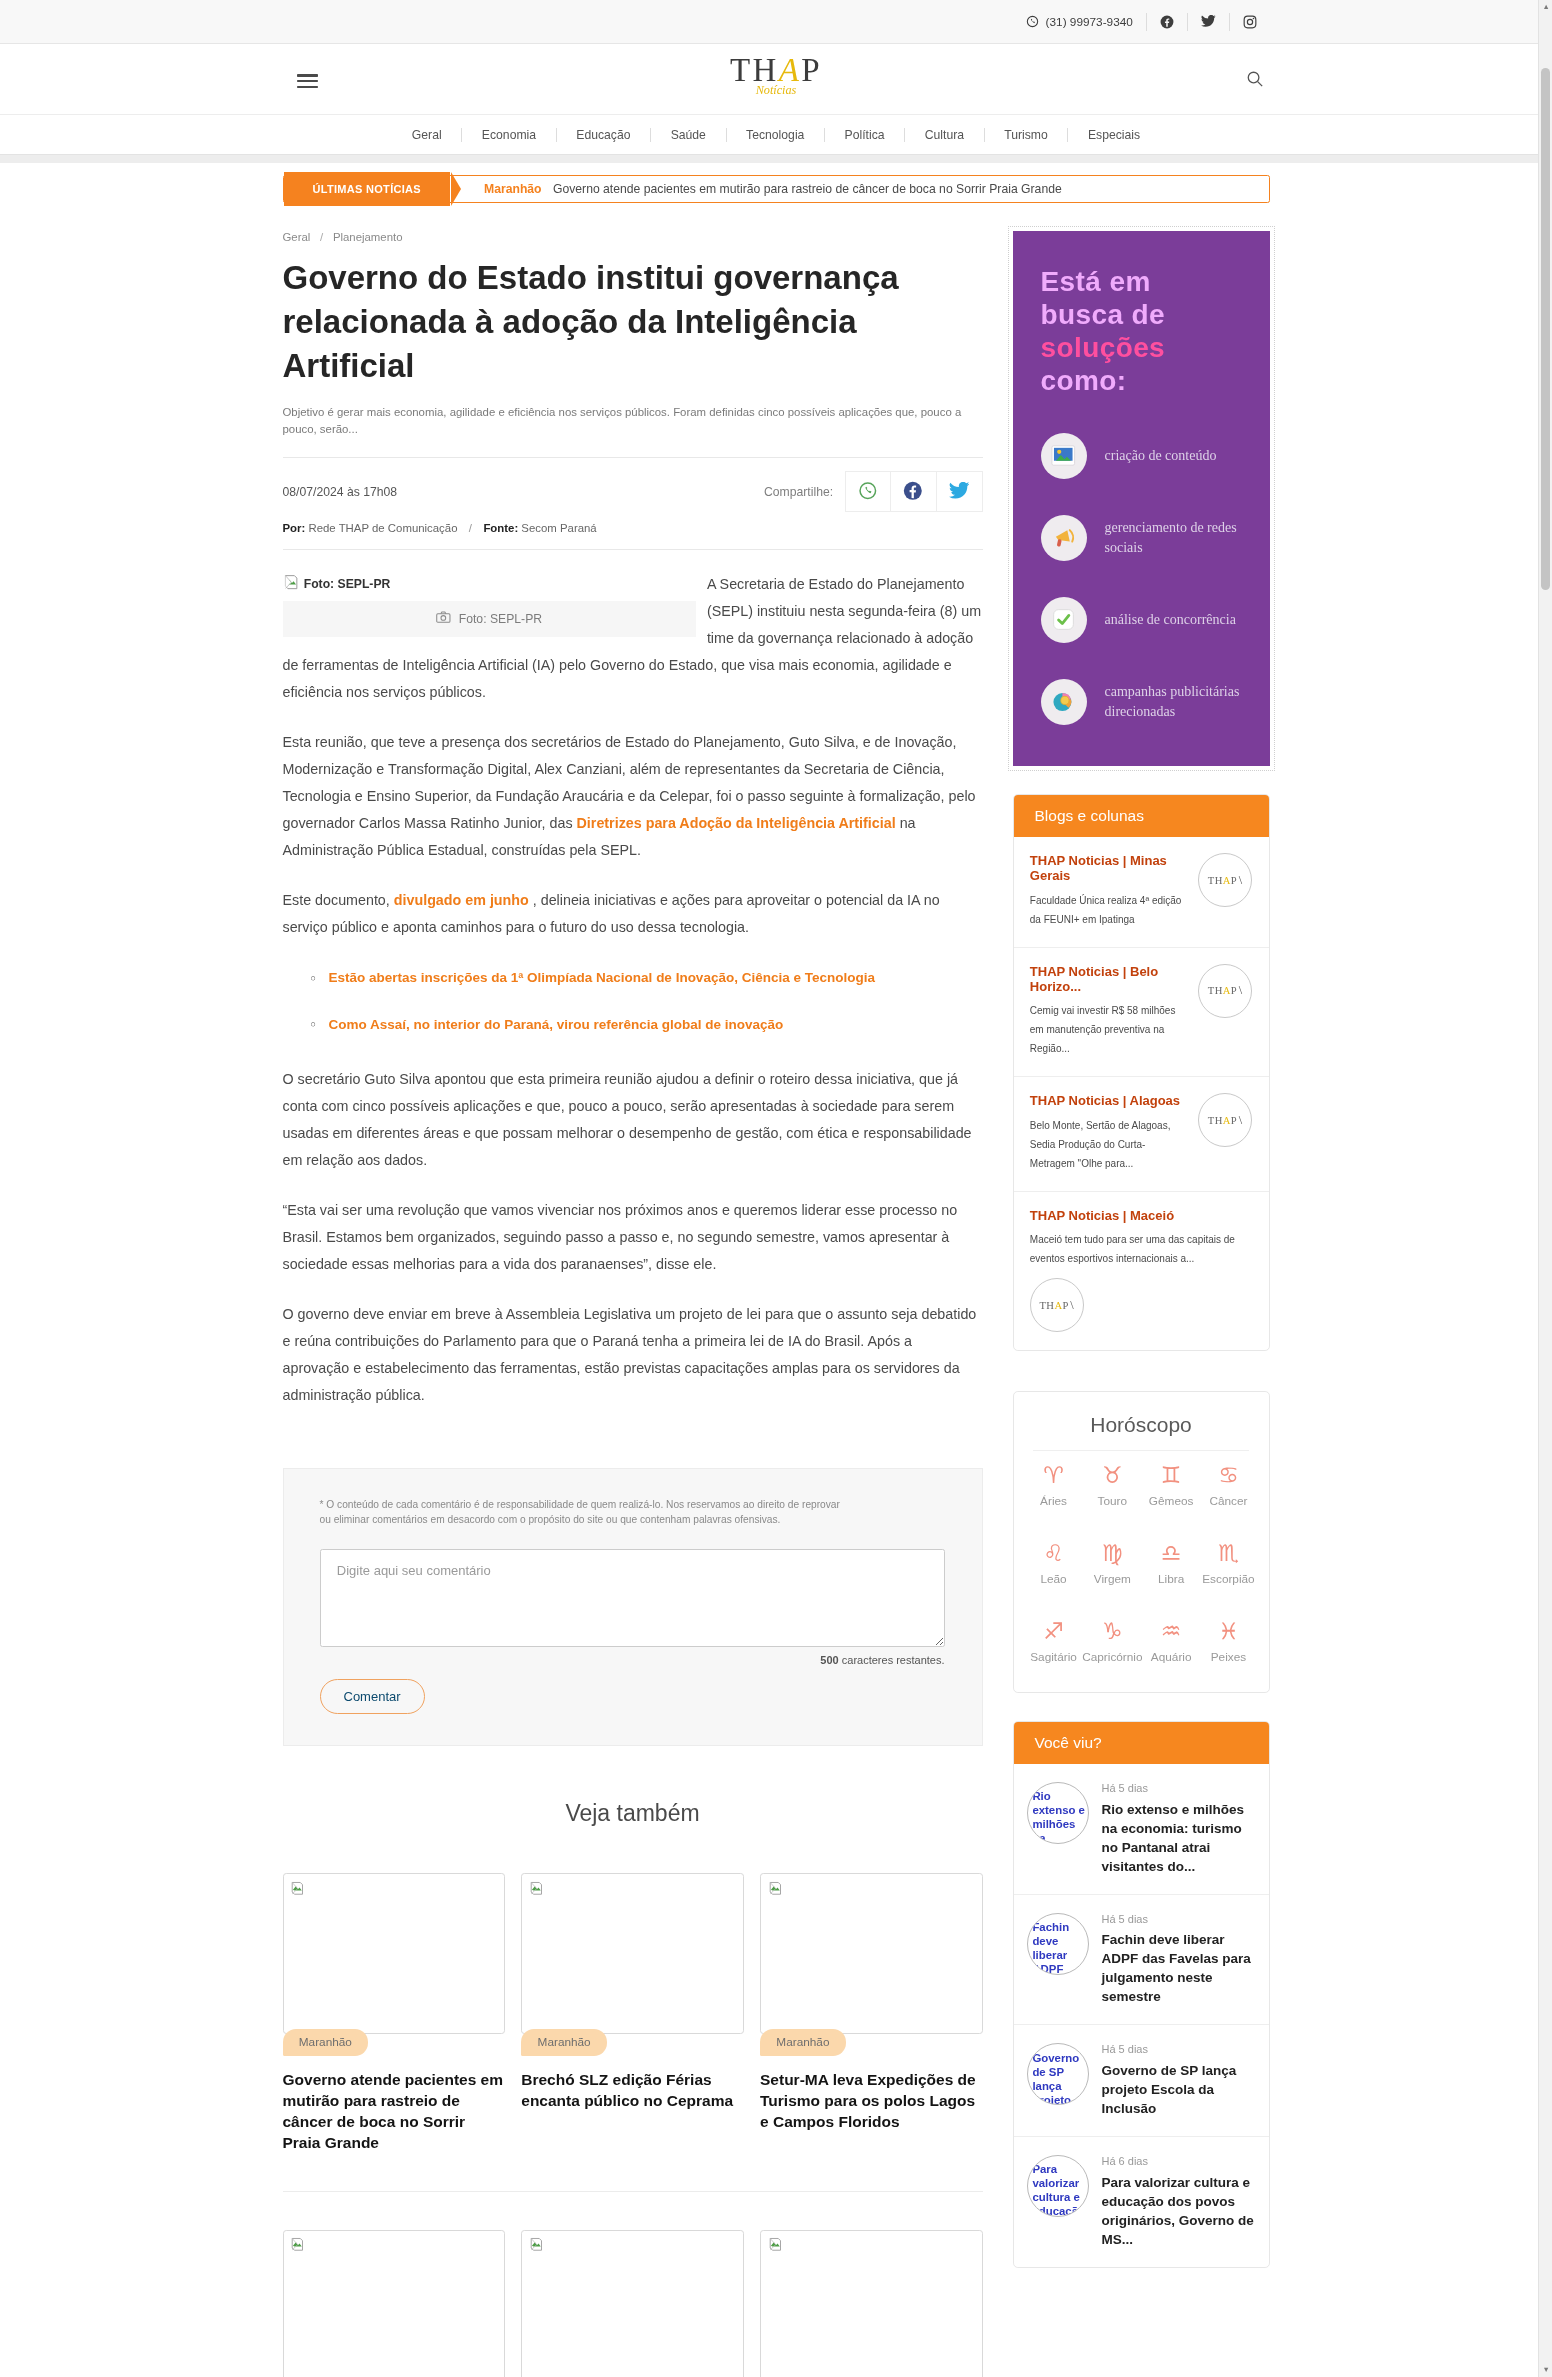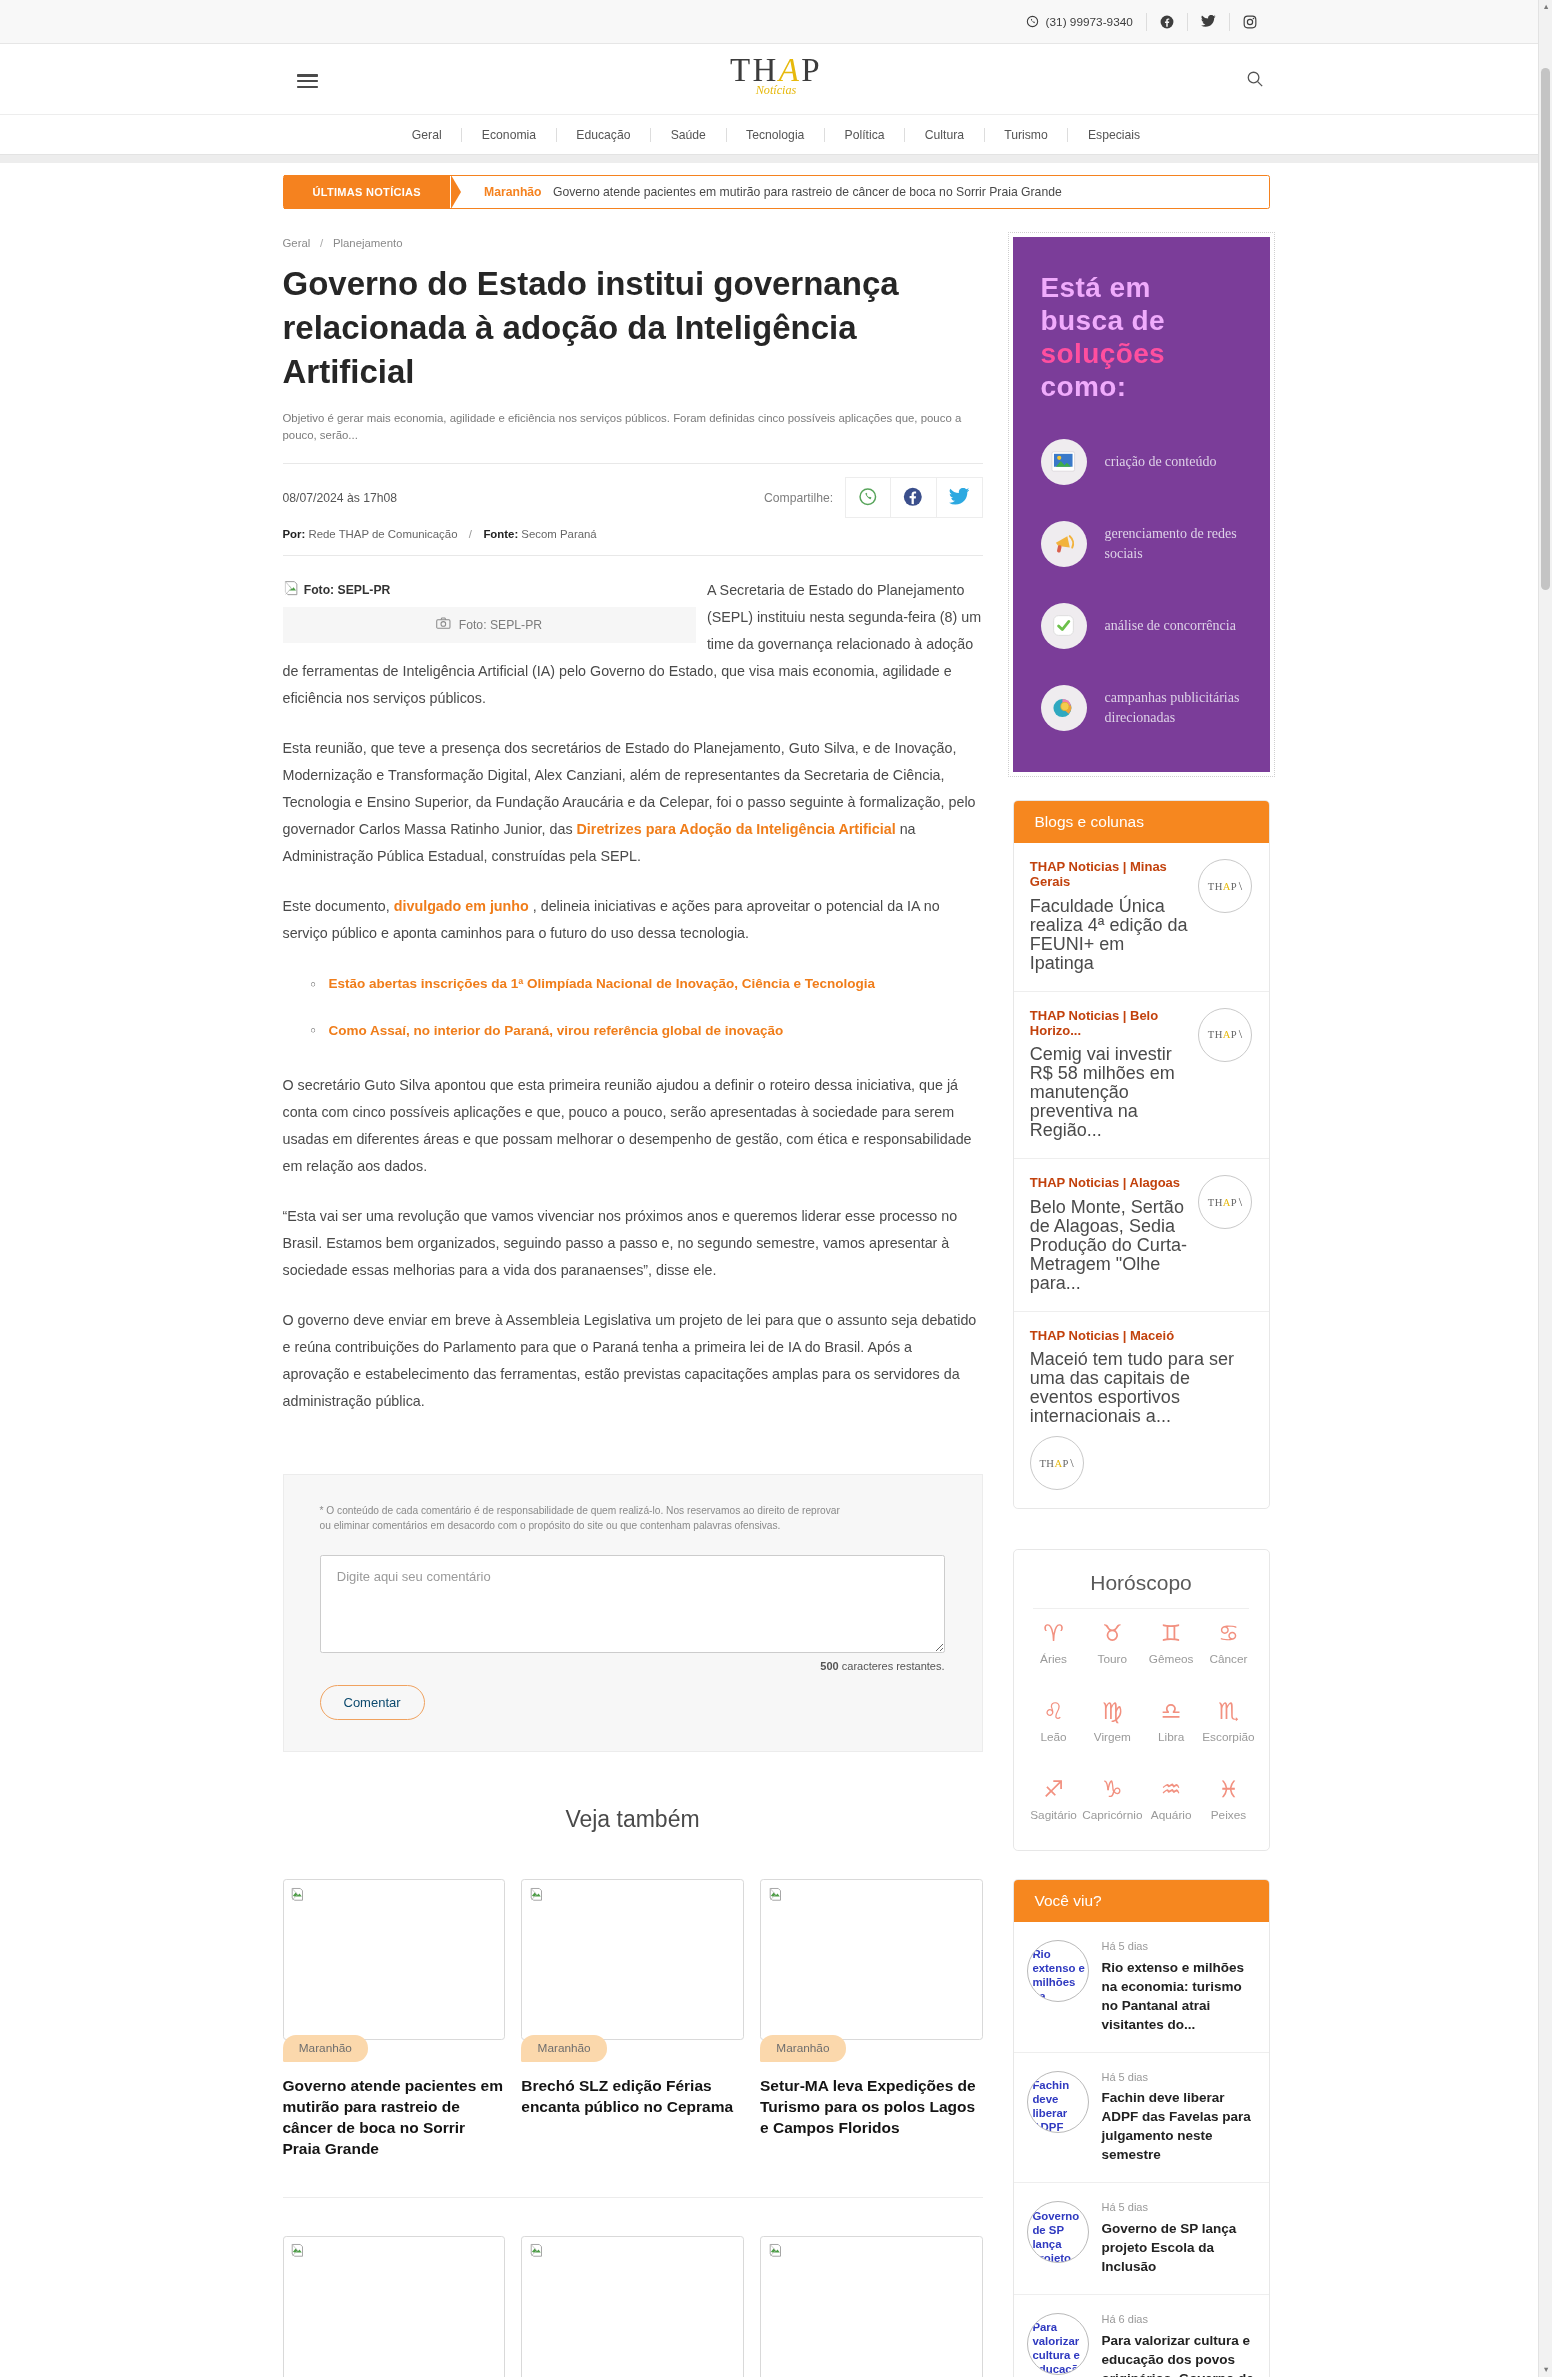--- a/index.html
+++ b/index.html
@@ -29,21 +29,21 @@
 
   
   .mainnav { border-top:0.8px solid #ededed; border-bottom:0.8px solid #e3e3e3; background:#fff; }
   .mainnav ul { list-style:none; margin:0; padding:0; display:flex; justify-content:center; height:39px; align-items:center; }
   .mainnav li { padding:0 19.6px; font-size:12.2px; color:#555; cursor:pointer; position:relative; }
   .mainnav li + li { border-left:0.8px solid #ddd; }
   .gray-strip { height:8.2px; background:#ededed; }
 
   
   .breaking-wrap { margin:11.4px auto 0; }
-  .breaking { border:0.8px solid #f5821f; border-radius:2.4px; height:34px; display:flex; align-items:center; background:#fff; }
+  .breaking { border:0.8px solid #f5821f; border-radius:2.4px; height:28px; display:flex; align-items:center; background:#fff; }
   .breaking-label { background:#f5821f; color:#fff; font-weight:bold; font-size:11px; letter-spacing:0.3px; height:34px; display:flex; align-items:center; padding:0 29px; position:relative; flex:none; }
   .breaking-label:after { content:""; position:absolute; right:-10.6px; top:0; border-top:17px solid transparent; border-bottom:17px solid transparent; border-left:10.6px solid #f5821f; }
   .breaking-tag { color:#f5821f; font-weight:bold; font-size:12.2px; margin-left:34px; flex:none; cursor:pointer; }
   .breaking-headline { color:#4a4a4a; font-size:12.2px; margin-left:11.4px; cursor:pointer; }
 
   
   .main-area { display:flex; gap:30px; margin-top:28px; align-items:flex-start; }
   .col-main { width:700px; flex:none; }
   .col-side { width:257px; flex:none; }
 
@@ -98,21 +98,21 @@
   .ad-item { display:flex; align-items:center; gap:18px; margin-top:36px; }
   .ad-ic { width:46px; height:46px; border-radius:50%; background:#efecef; flex:none; display:flex; align-items:center; justify-content:center; }
   .ad-label { font-family:"Liberation Serif", serif; font-size:14px; line-height:19.6px; color:#ded2e8; }
 
   .panel { margin-top:28px; border:0.8px solid #e7e7e7; border-radius:4.9px; background:#fff; overflow:hidden; }
   .panel-header { background:#f6871f; color:#fff; font-size:15.5px; padding:12.2px 21px; cursor:default; }
   .blogs-item { display:flex; gap:9.8px; padding:16.3px 16.3px 18px; border-bottom:0.8px solid #eee; cursor:pointer; }
   .blogs-item:last-child { border-bottom:none;flex-direction:column; }
   .blogs-txt { flex:1; }
   .blogs-cat { color:#c2410c; font-weight:bold; font-size:13px; margin-bottom:7.3px; }
-  .blogs-snip { color:#4a4a4a; font-size:18px; line-height:19px; }
+  .blogs-snip { color:#4a4a4a; font-size:10px; line-height:19px; }
   .blogs-logo { width:54px; height:54px; border:0.8px solid #c9c9c9; border-radius:50%; flex:none; display:flex; align-items:center; justify-content:center; font-family:"Liberation Serif", serif; font-size:10.6px; color:#666; letter-spacing:0.4px; }
   .blogs-logo .gold { color:#e7b90c; }
   .blogs-logo .bs { color:#555; font-size:12.2px; margin-left:1.6px; }
 
   .horo { margin-top:40px; border:0.8px solid #e7e7e7; border-radius:4.9px; padding:21px 11.4px 28px; background:#fff; }
   .horo-title { text-align:center; font-size:21px; color:#5a5a5a; padding-bottom:13px; border-bottom:0.8px solid #efefef; margin:0 8.2px 11.4px; font-weight:400; }
   .horo-grid { display:grid; grid-template-columns:repeat(4,1fr); row-gap:33px; text-align:center; }
   .sign { cursor:pointer; }
   .sign-sym { font-size:23px; color:#f29180; font-family:"DejaVu Sans", sans-serif; line-height:24.5px; }
   .sign-name { font-size:11.8px; color:#9a9a9a; margin-top:6.5px; }

